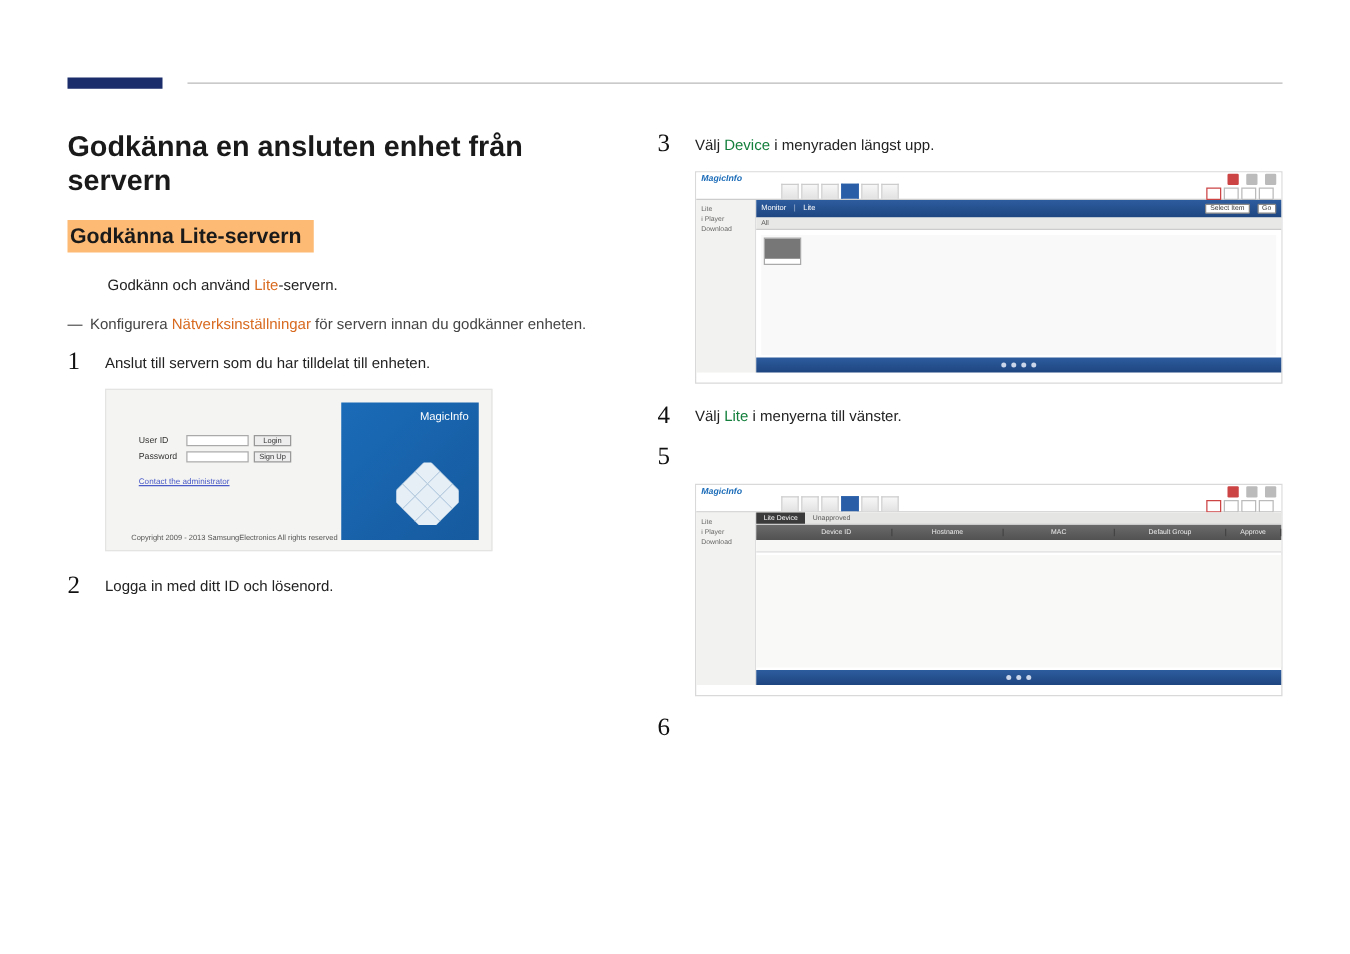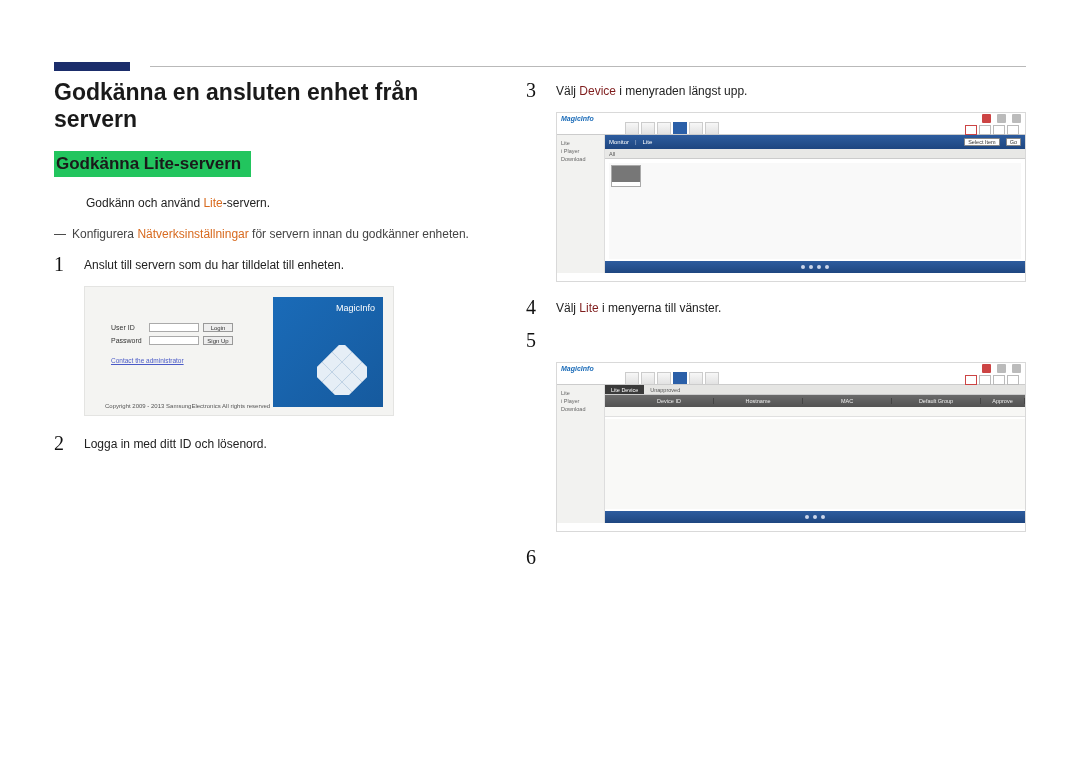--- a/index.html
+++ b/index.html
@@ -22,21 +22,21 @@
   .top-rule {
     position: absolute;
     top: 66px;
     left: 150px;
     right: 54px;
     height: 1px;
     background: #b9b9b9;
   }
   .content {
     position: absolute;
-    top: 79px;
+    top: 104px;
     left: 54px;
     right: 54px;
     display: flex;
     gap: 40px;
   }
   .col-left {
     width: 460px;
   }
   .col-right {
     flex: 1;
@@ -44,21 +44,21 @@
   h1 {
     font-size: 23px;
     font-weight: bold;
     color: #1a1a1a;
     margin-bottom: 18px;
   }
   h2 {
     font-size: 17px;
     font-weight: bold;
     color: #1a1a1a;
-    background: #22c55e;
+    background: #fdba74;
     display: inline-block;
     padding: 3px 10px 3px 2px;
     margin-bottom: 16px;
   }
   .bullet-block {
     margin-left: 18px;
     margin-bottom: 14px;
     font-size: 12px;
     line-height: 1.7;
   }
@@ -67,21 +67,21 @@
     padding-left: 14px;
   }
   .bullet-row::before {
     content: "•";
     position: absolute;
     left: 0;
     top: 0;
     color: #333;
     font-size: 12px;
   }
-  .blue { color: #7f1d1d; }
+  .blue { color: #15803d; }
   .orange { color: #d86a1f; }
   .dash-line {
     position: relative;
     padding-left: 18px;
     font-size: 12px;
     color: #444;
     margin-bottom: 12px;
   }
   .dash-line::before {
     content: "―";

